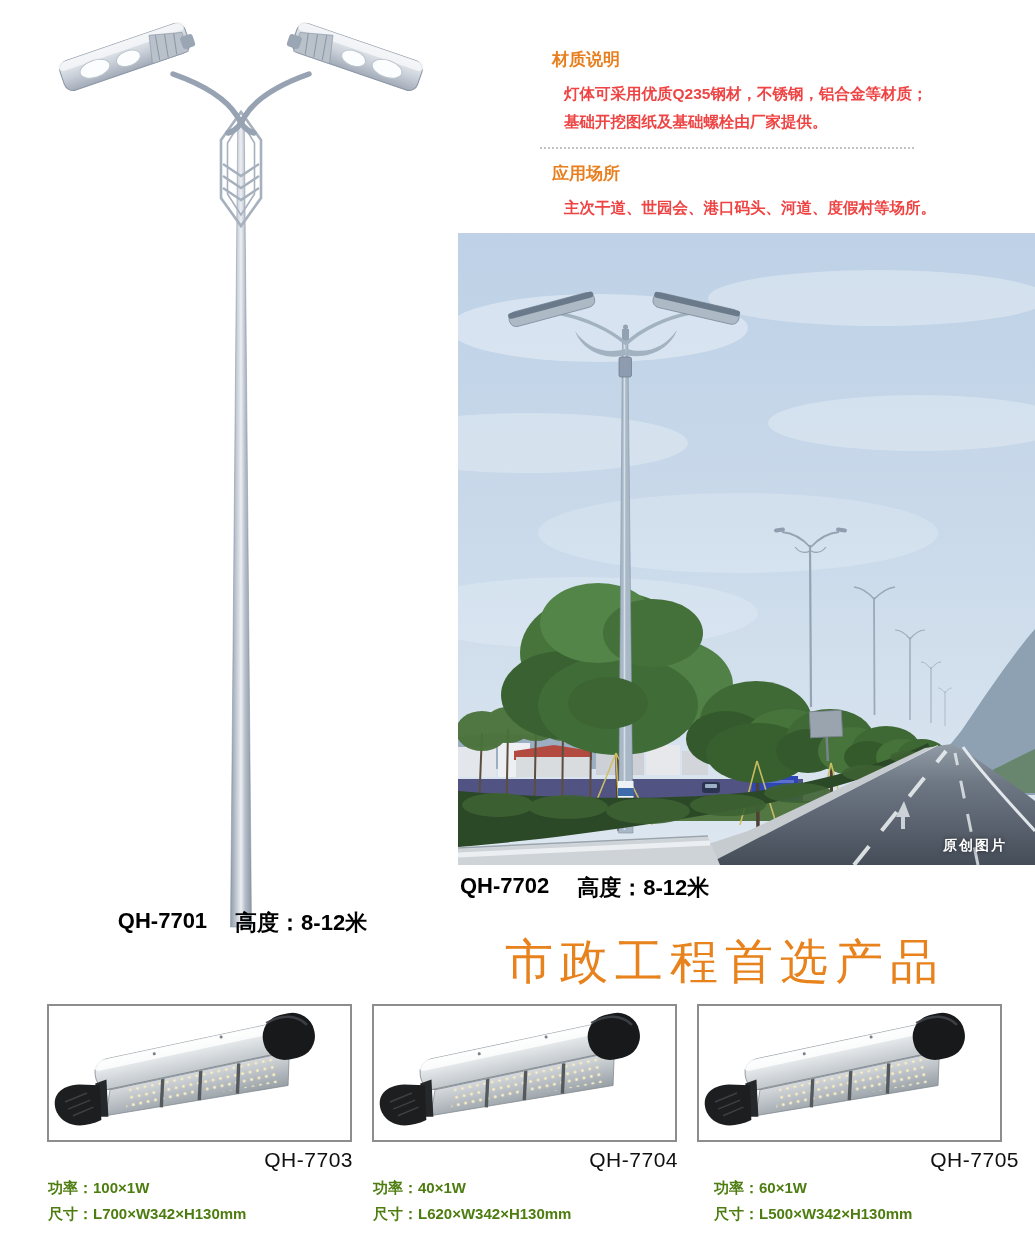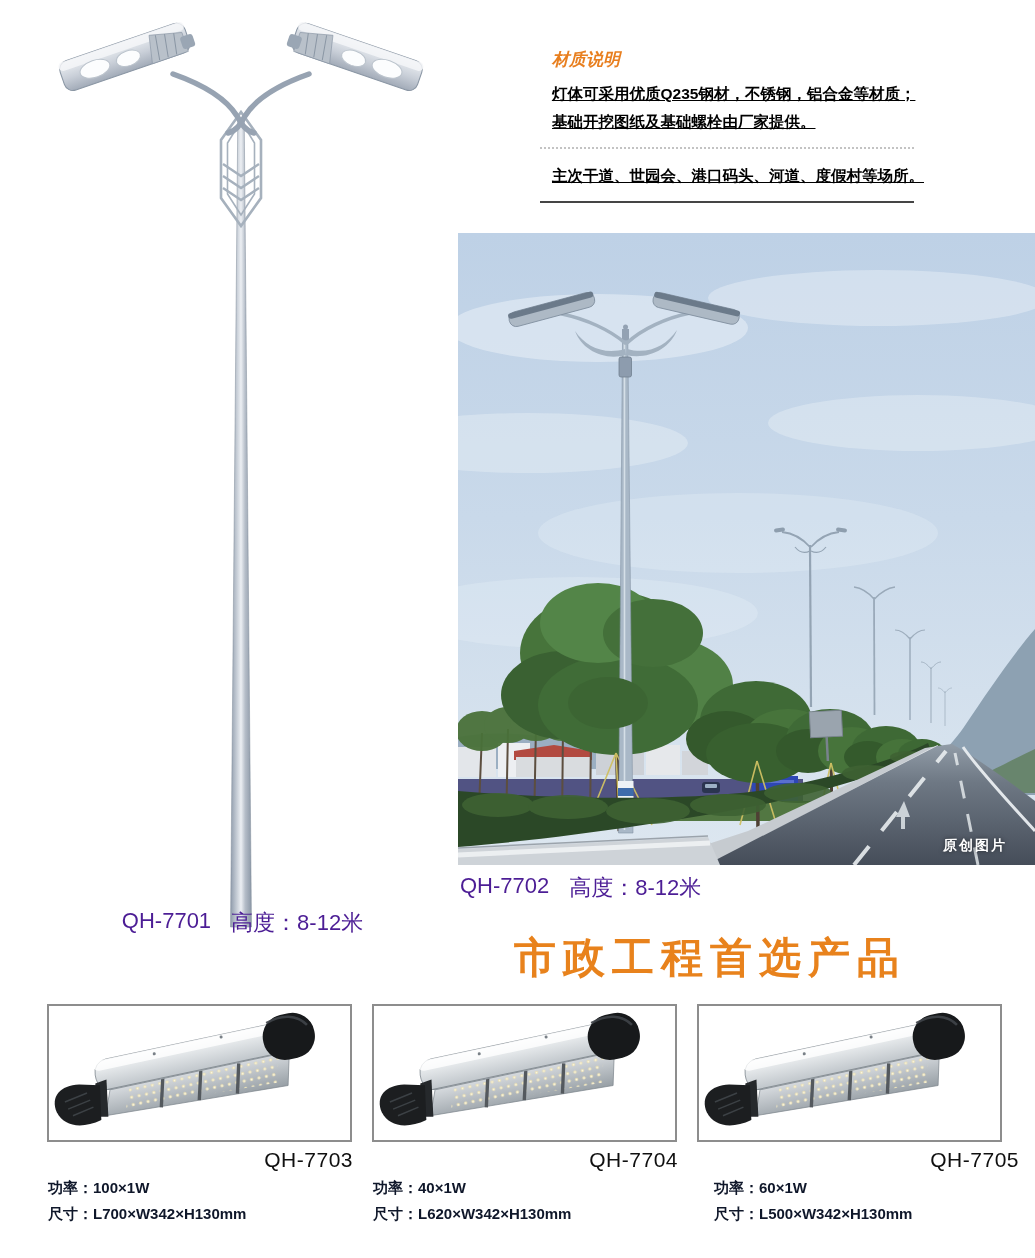--- a/index.html
+++ b/index.html
@@ -2,51 +2,51 @@
 <html><head>
 <meta charset="utf-8">
 <style>
   html,body{margin:0;padding:0;background:#ffffff;}
   .page{position:relative;width:1035px;height:1258px;background:#ffffff;overflow:hidden;
         font-family:"Liberation Sans","DejaVu Sans",sans-serif;}
   .abs{position:absolute;}
 
   
   .pole-illus{left:55px;top:14px;width:375px;height:920px;}
-  .caption{font-size:22px;font-weight:400;color:#4c1d95;display:flex;gap:20px;white-space:nowrap;}
+  .caption{font-size:22px;font-weight:700;color:#000000;display:flex;gap:28px;white-space:nowrap;}
   .caption-7701{left:55px;top:908px;width:375px;justify-content:center;}
   .caption-7702{left:460px;top:873px;}
 
   
   .info-panel{left:540px;top:48px;width:374px;}
-  .sec-title{color:#e87f1f;font-size:17px;font-weight:800;margin:0 0 9px 12px;font-style:italic;}
-  .sec-line{font-size:15.5px;font-weight:700;color:#000000;line-height:28px;margin-left:12px;white-space:nowrap;text-decoration:underline;}
+  .sec-title{color:#e87f1f;font-size:17px;font-weight:800;margin:0 0 9px 12px;}
+  .sec-line{font-size:15.5px;font-weight:700;color:#ef4444;line-height:28px;margin-left:24px;white-space:nowrap;}
   .div-dot{border-top:2px dotted #c3c3c3;margin:11px 0 13px 0;}
   .div-solid{border-top:2px solid #454545;margin-top:11px;}
 
   
   .photo-wrap{left:458px;top:233px;width:577px;height:632px;border-radius:26px;}
   .photo-wrap svg{display:block;}
   .photo-watermark{right:28px;bottom:10px;color:#ffffff;font-size:14px;font-weight:700;
                    letter-spacing:2px;text-shadow:0 0 4px rgba(0,0,0,.55);}
 
   
   .slogan{left:505px;top:930px;width:410px;text-align:center;color:#e8821c;
-          font-family:"DejaVu Serif","Liberation Serif",serif;font-weight:700;
-          font-size:42px;letter-spacing:7px;white-space:nowrap;}
+          font-family:"DejaVu Serif","Liberation Serif",serif;font-weight:400;
+          font-size:48px;letter-spacing:7px;white-space:nowrap;}
 
   
   .card{top:1004px;width:305px;height:138px;border:2px solid #8d8d8d;background:#fff;
         box-sizing:border-box;display:flex;align-items:center;justify-content:center;}
   .card svg{display:block;}
   .card-1{left:47px;} .card-2{left:372px;} .card-3{left:697px;}
   .lamp-info{top:1148px;width:305px;}
   .li-1{left:48px;} .li-2{left:373px;} .li-3{left:698px;margin-left:16px;}
   .lp-title{font-size:21px;font-weight:400;color:#101010;letter-spacing:.5px;text-align:right;}
-  .lp-line{font-size:15px;font-weight:600;color:#0f172a;margin-top:7px;white-space:nowrap;}
+  .lp-line{font-size:15px;font-weight:600;color:#4d7c0f;margin-top:7px;white-space:nowrap;}
 </style>
 </head>
 <body>
 
 <svg width="0" height="0" style="position:absolute" aria-hidden="true">
   <defs>
     <linearGradient id="gBody" x1="0" y1="0" x2="0" y2="1">
       <stop offset="0" stop-color="#f7f9fa"></stop>
         <stop offset="1" stop-color="#bfc5ca"></stop>
     </linearGradient>
@@ -122,20 +122,21 @@
   <div class="abs caption caption-7701">
     <span>QH-7701</span>
     <span>高度：8-12米</span>
   </div>
 
   <div class="abs info-panel">
     <div class="sec-title">材质说明</div>
     <div class="sec-line">灯体可采用优质Q235钢材，不锈钢，铝合金等材质；</div>
     <div class="sec-line">基础开挖图纸及基础螺栓由厂家提供。</div>
     <div class="div-dot"></div>
+    <div class="sec-title">应用场所</div>
     <div class="sec-line">主次干道、世园会、港口码头、河道、度假村等场所。</div>
     <div class="div-solid"></div>
   </div>
 
   <div class="abs photo-wrap">
     <svg viewBox="0 0 577 632" width="577" height="632">
       <defs>
         <linearGradient id="gSky" x1="0" y1="0" x2="0" y2="1">
           <stop offset="0" stop-color="#bed1e6"></stop>
             <stop offset="0.45" stop-color="#c9d9ea"></stop>

